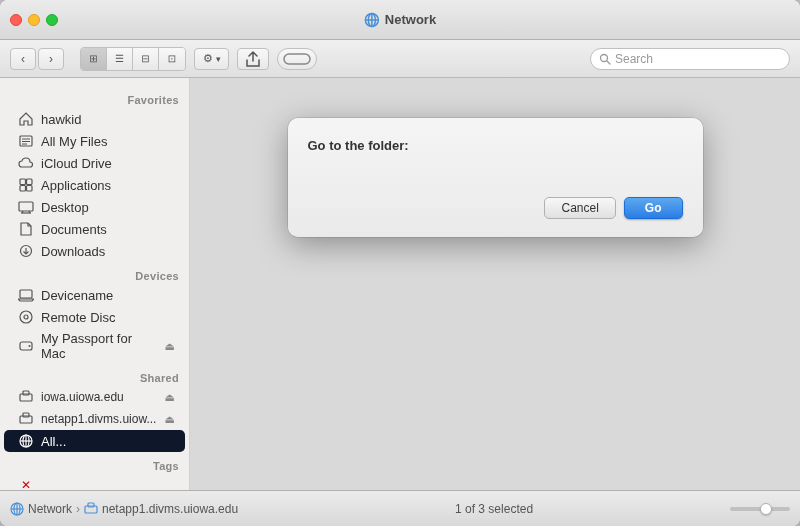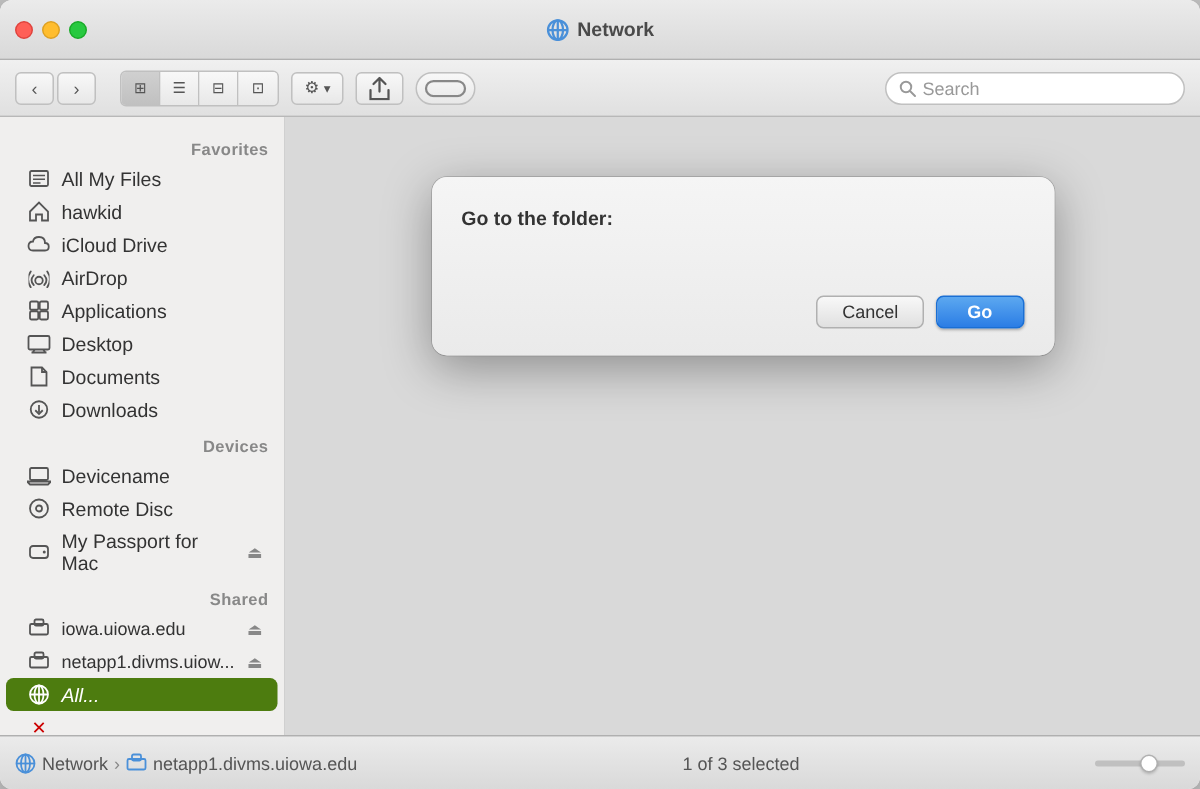--- a/index.html
+++ b/index.html
@@ -189,23 +189,22 @@
       align-items: center;
       padding: 3px 10px 3px 14px;
       gap: 7px;
       cursor: pointer;
       border-radius: 5px;
       margin: 0 4px;
       color: #333;
       font-size: 13px;
     }
     .sidebar-item.active {
-      background: #4d7c0f;
+      background: #0f172a;
       color: #fff;
-      font-style: italic;
     }
     .sidebar-item.active .item-icon { color: #fff; }
     .item-icon {
       width: 16px;
       height: 16px;
       display: flex;
       align-items: center;
       justify-content: center;
       flex-shrink: 0;
       color: #666;
@@ -397,55 +396,43 @@
 
   <div class="content">
 
     <div class="sidebar">
 
       <div class="sidebar-section-header">Favorites</div>
 
       <div class="sidebar-item">
         <span class="item-icon">
           <svg width="14" height="14" viewBox="0 0 14 14">
+              <path d="M1 7 L7 1 L13 7 L13 13 L9 13 L9 9 L5 9 L5 13 L1 13 Z" fill="none" stroke="#555" stroke-width="1.2"></path>
+            </svg>
+        </span>
+        <span class="item-label">hawkid</span>
+      </div>
+      <div class="sidebar-item">
+        <span class="item-icon">
+          <svg width="14" height="14" viewBox="0 0 14 14">
               <rect x="1" y="2" width="12" height="10" rx="1" fill="none" stroke="#555" stroke-width="1.2"></rect>
               <line x1="3" y1="5" x2="11" y2="5" stroke="#555" stroke-width="1"></line>
               <line x1="3" y1="7.5" x2="11" y2="7.5" stroke="#555" stroke-width="1"></line>
               <line x1="3" y1="10" x2="8" y2="10" stroke="#555" stroke-width="1"></line>
             </svg>
         </span>
         <span class="item-label">All My Files</span>
       </div>
       <div class="sidebar-item">
         <span class="item-icon">
-          <svg width="14" height="14" viewBox="0 0 14 14">
-              <path d="M1 7 L7 1 L13 7 L13 13 L9 13 L9 9 L5 9 L5 13 L1 13 Z" fill="none" stroke="#555" stroke-width="1.2"></path>
-            </svg>
-        </span>
-        <span class="item-label">hawkid</span>
-      </div>
-      <div class="sidebar-item">
-        <span class="item-icon">
           <svg width="16" height="12" viewBox="0 0 16 12">
               <path d="M4 10 Q1 10 1 7 Q1 4 4 4 Q4.5 1 8 1 Q12 1 12 5 Q14.5 5 14.5 7.5 Q14.5 10 12 10 Z" fill="none" stroke="#555" stroke-width="1.2"></path>
             </svg>
         </span>
         <span class="item-label">iCloud Drive</span>
-      </div>
-      <div class="sidebar-item">
-        <span class="item-icon">
-          <svg width="14" height="14" viewBox="0 0 14 14">
-            <circle cx="7" cy="9" r="2.5" fill="none" stroke="#555" stroke-width="1.2"></circle>
-            <path d="M3.5 12 Q0.5 9 3.5 5.5" fill="none" stroke="#555" stroke-width="1.2" stroke-linecap="round"></path>
-            <path d="M10.5 12 Q13.5 9 10.5 5.5" fill="none" stroke="#555" stroke-width="1.2" stroke-linecap="round"></path>
-            <path d="M1.5 13.5 Q-2 8 1.5 3" fill="none" stroke="#555" stroke-width="1.2" stroke-linecap="round"></path>
-            <path d="M12.5 13.5 Q16 8 12.5 3" fill="none" stroke="#555" stroke-width="1.2" stroke-linecap="round"></path>
-          </svg>
-        </span>
-        <span class="item-label">AirDrop</span>
       </div>
       <div class="sidebar-item">
         <span class="item-icon">
           <svg width="14" height="14" viewBox="0 0 14 14">
               <rect x="1" y="1" width="5.5" height="5.5" rx="1" fill="none" stroke="#555" stroke-width="1.2"></rect>
               <rect x="7.5" y="1" width="5.5" height="5.5" rx="1" fill="none" stroke="#555" stroke-width="1.2"></rect>
               <rect x="1" y="7.5" width="5.5" height="5.5" rx="1" fill="none" stroke="#555" stroke-width="1.2"></rect>
               <rect x="7.5" y="7.5" width="5.5" height="5.5" rx="1" fill="none" stroke="#555" stroke-width="1.2"></rect>
             </svg>
         </span>
@@ -540,20 +527,21 @@
           <svg width="14" height="14" viewBox="0 0 14 14">
               <circle cx="7" cy="7" r="6" fill="none" stroke="#fff" stroke-width="1.2"></circle>
               <line x1="7" y1="1" x2="7" y2="13" stroke="#fff" stroke-width="1.2"></line>
               <line x1="1" y1="7" x2="13" y2="7" stroke="#fff" stroke-width="1.2"></line>
               <ellipse cx="7" cy="7" rx="3" ry="6" fill="none" stroke="#fff" stroke-width="1.2"></ellipse>
             </svg>
         </span>
         <span class="item-label">All...</span>
       </div>
 
+      <div class="sidebar-section-header">Tags</div>
       <div class="sidebar-item">
         <span class="item-icon" style="font-size:12px;color:#c00;">✕</span>
         <span class="item-label"></span>
       </div>
     </div>
 
     <div class="main-area">
 
       <div class="dialog-overlay">
         <div class="dialog">

